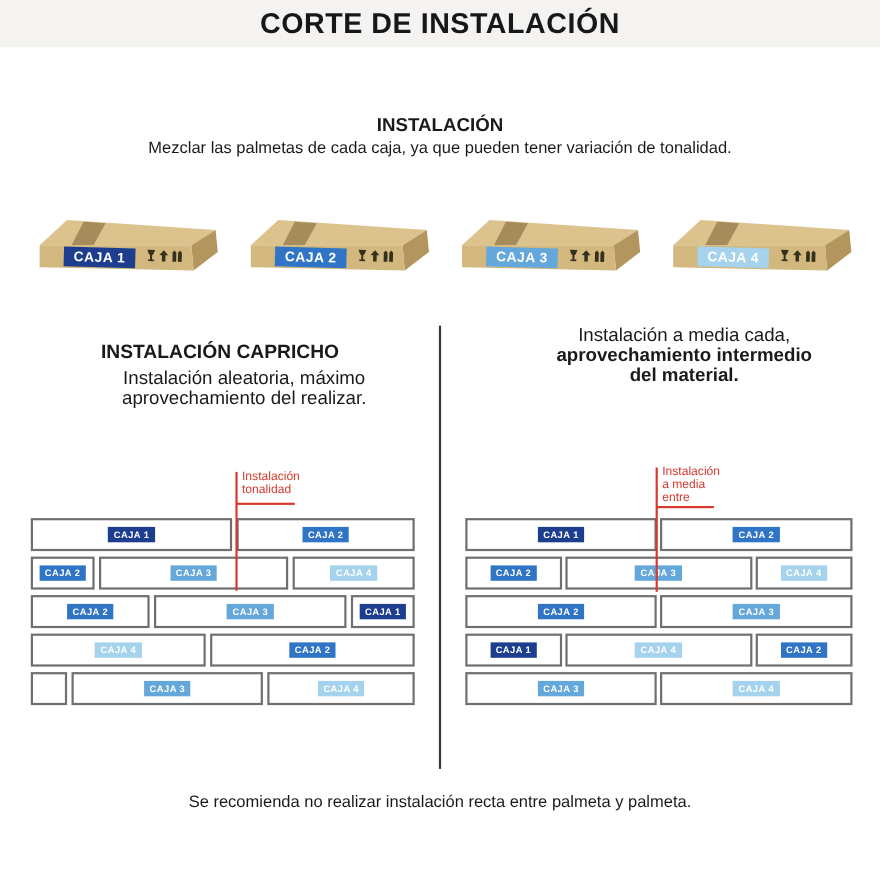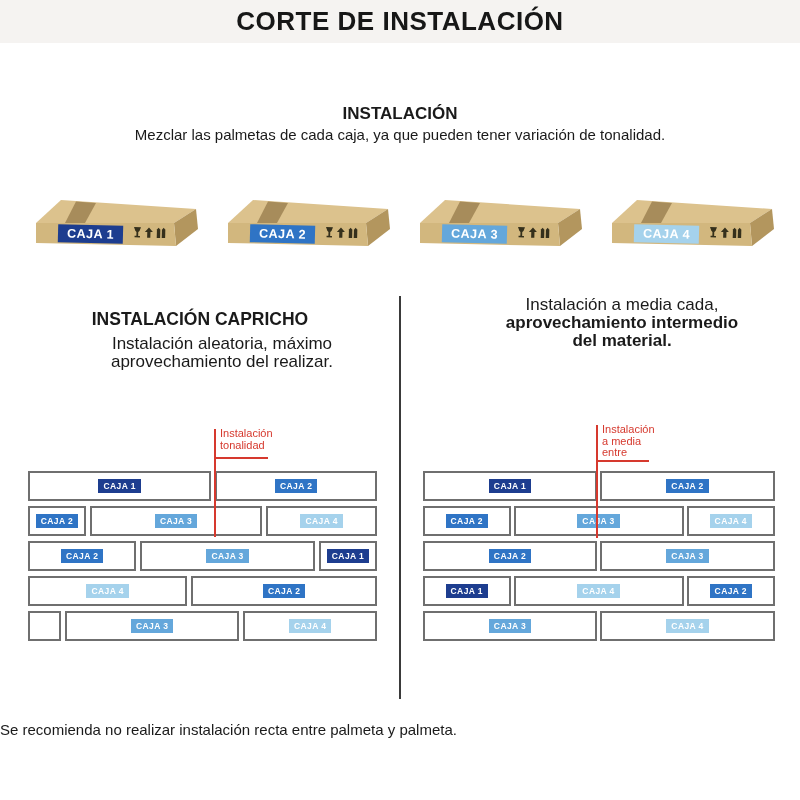--- a/index.html
+++ b/index.html
@@ -53,21 +53,21 @@
     color:#ffffff;font-size:8.5px;font-weight:700;letter-spacing:.4px;
     padding:2px 5px;white-space:nowrap;
   }
   .annot-text{
     position:absolute;font-size:11px;line-height:11.5px;font-weight:400;
     text-align:left;white-space:nowrap;z-index:6;
   }
   .annot-vline{position:absolute;width:2px;z-index:5;}
   .annot-uline{position:absolute;height:2px;z-index:5;}
   .footer-note{
-    position:absolute;top:721px;left:0;width:800px;
+    position:absolute;top:721px;left:0;width:800px;text-align:center;
     font-size:15px;
   }
 </style>
 </head>
 <body>
 
 <div class="header">
   <h1>CORTE DE INSTALACIÓN</h1>
 </div>
 

